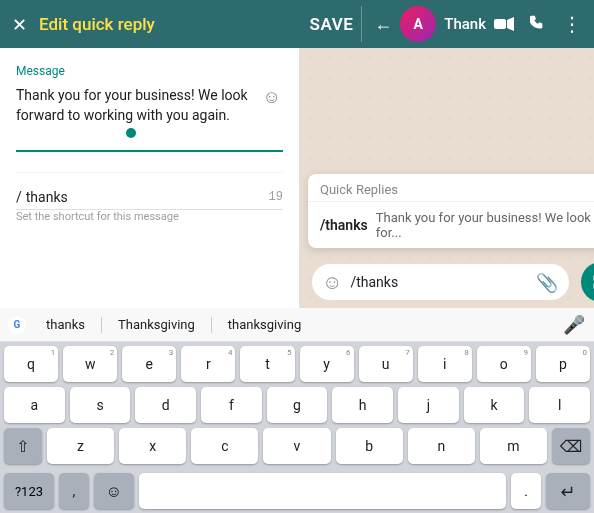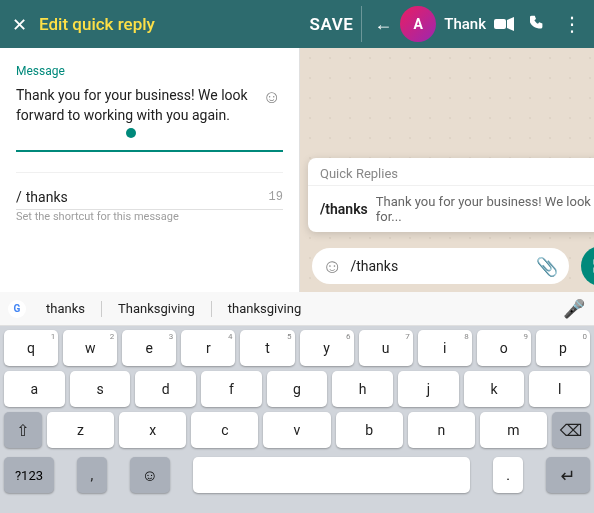--- a/index.html
+++ b/index.html
@@ -141,21 +141,21 @@
       position: absolute; top: 2px; right: 3px;
       font-size: 8px; color: #888;
     }
     .key-dark {
       background: #aab0ba;
       color: #212121;
     }
     .key-space {
       background: white; flex: 4;
     }
-    .bottom-row { display: flex; justify-content: center; gap: 23px; padding: 0 4px 20px; align-items: center; }
+    .bottom-row { display: flex; justify-content: center; gap: 5px; padding: 0 4px 4px; align-items: center; }
     .key-123 { background: #aab0ba; min-width: 50px; height: 36px; display: flex; align-items: center; justify-content: center; border-radius: 5px; font-size: 13px; box-shadow: 0 1px 2px rgba(0,0,0,0.3); cursor: pointer; }
     .key-emoji-bottom { background: #aab0ba; min-width: 40px; height: 36px; display: flex; align-items: center; justify-content: center; border-radius: 5px; font-size: 16px; box-shadow: 0 1px 2px rgba(0,0,0,0.3); }
     .key-enter { background: #aab0ba; min-width: 44px; height: 36px; display: flex; align-items: center; justify-content: center; border-radius: 5px; font-size: 13px; box-shadow: 0 1px 2px rgba(0,0,0,0.3); }
     .key-period { background: white; min-width: 30px; height: 36px; display: flex; align-items: center; justify-content: center; border-radius: 5px; font-size: 14px; box-shadow: 0 1px 2px rgba(0,0,0,0.3); }
     .key-comma { background: #aab0ba; min-width: 30px; height: 36px; display: flex; align-items: center; justify-content: center; border-radius: 5px; font-size: 14px; box-shadow: 0 1px 2px rgba(0,0,0,0.3); }
   </style>
 </head>
 <body>
 
 <div class="header">

